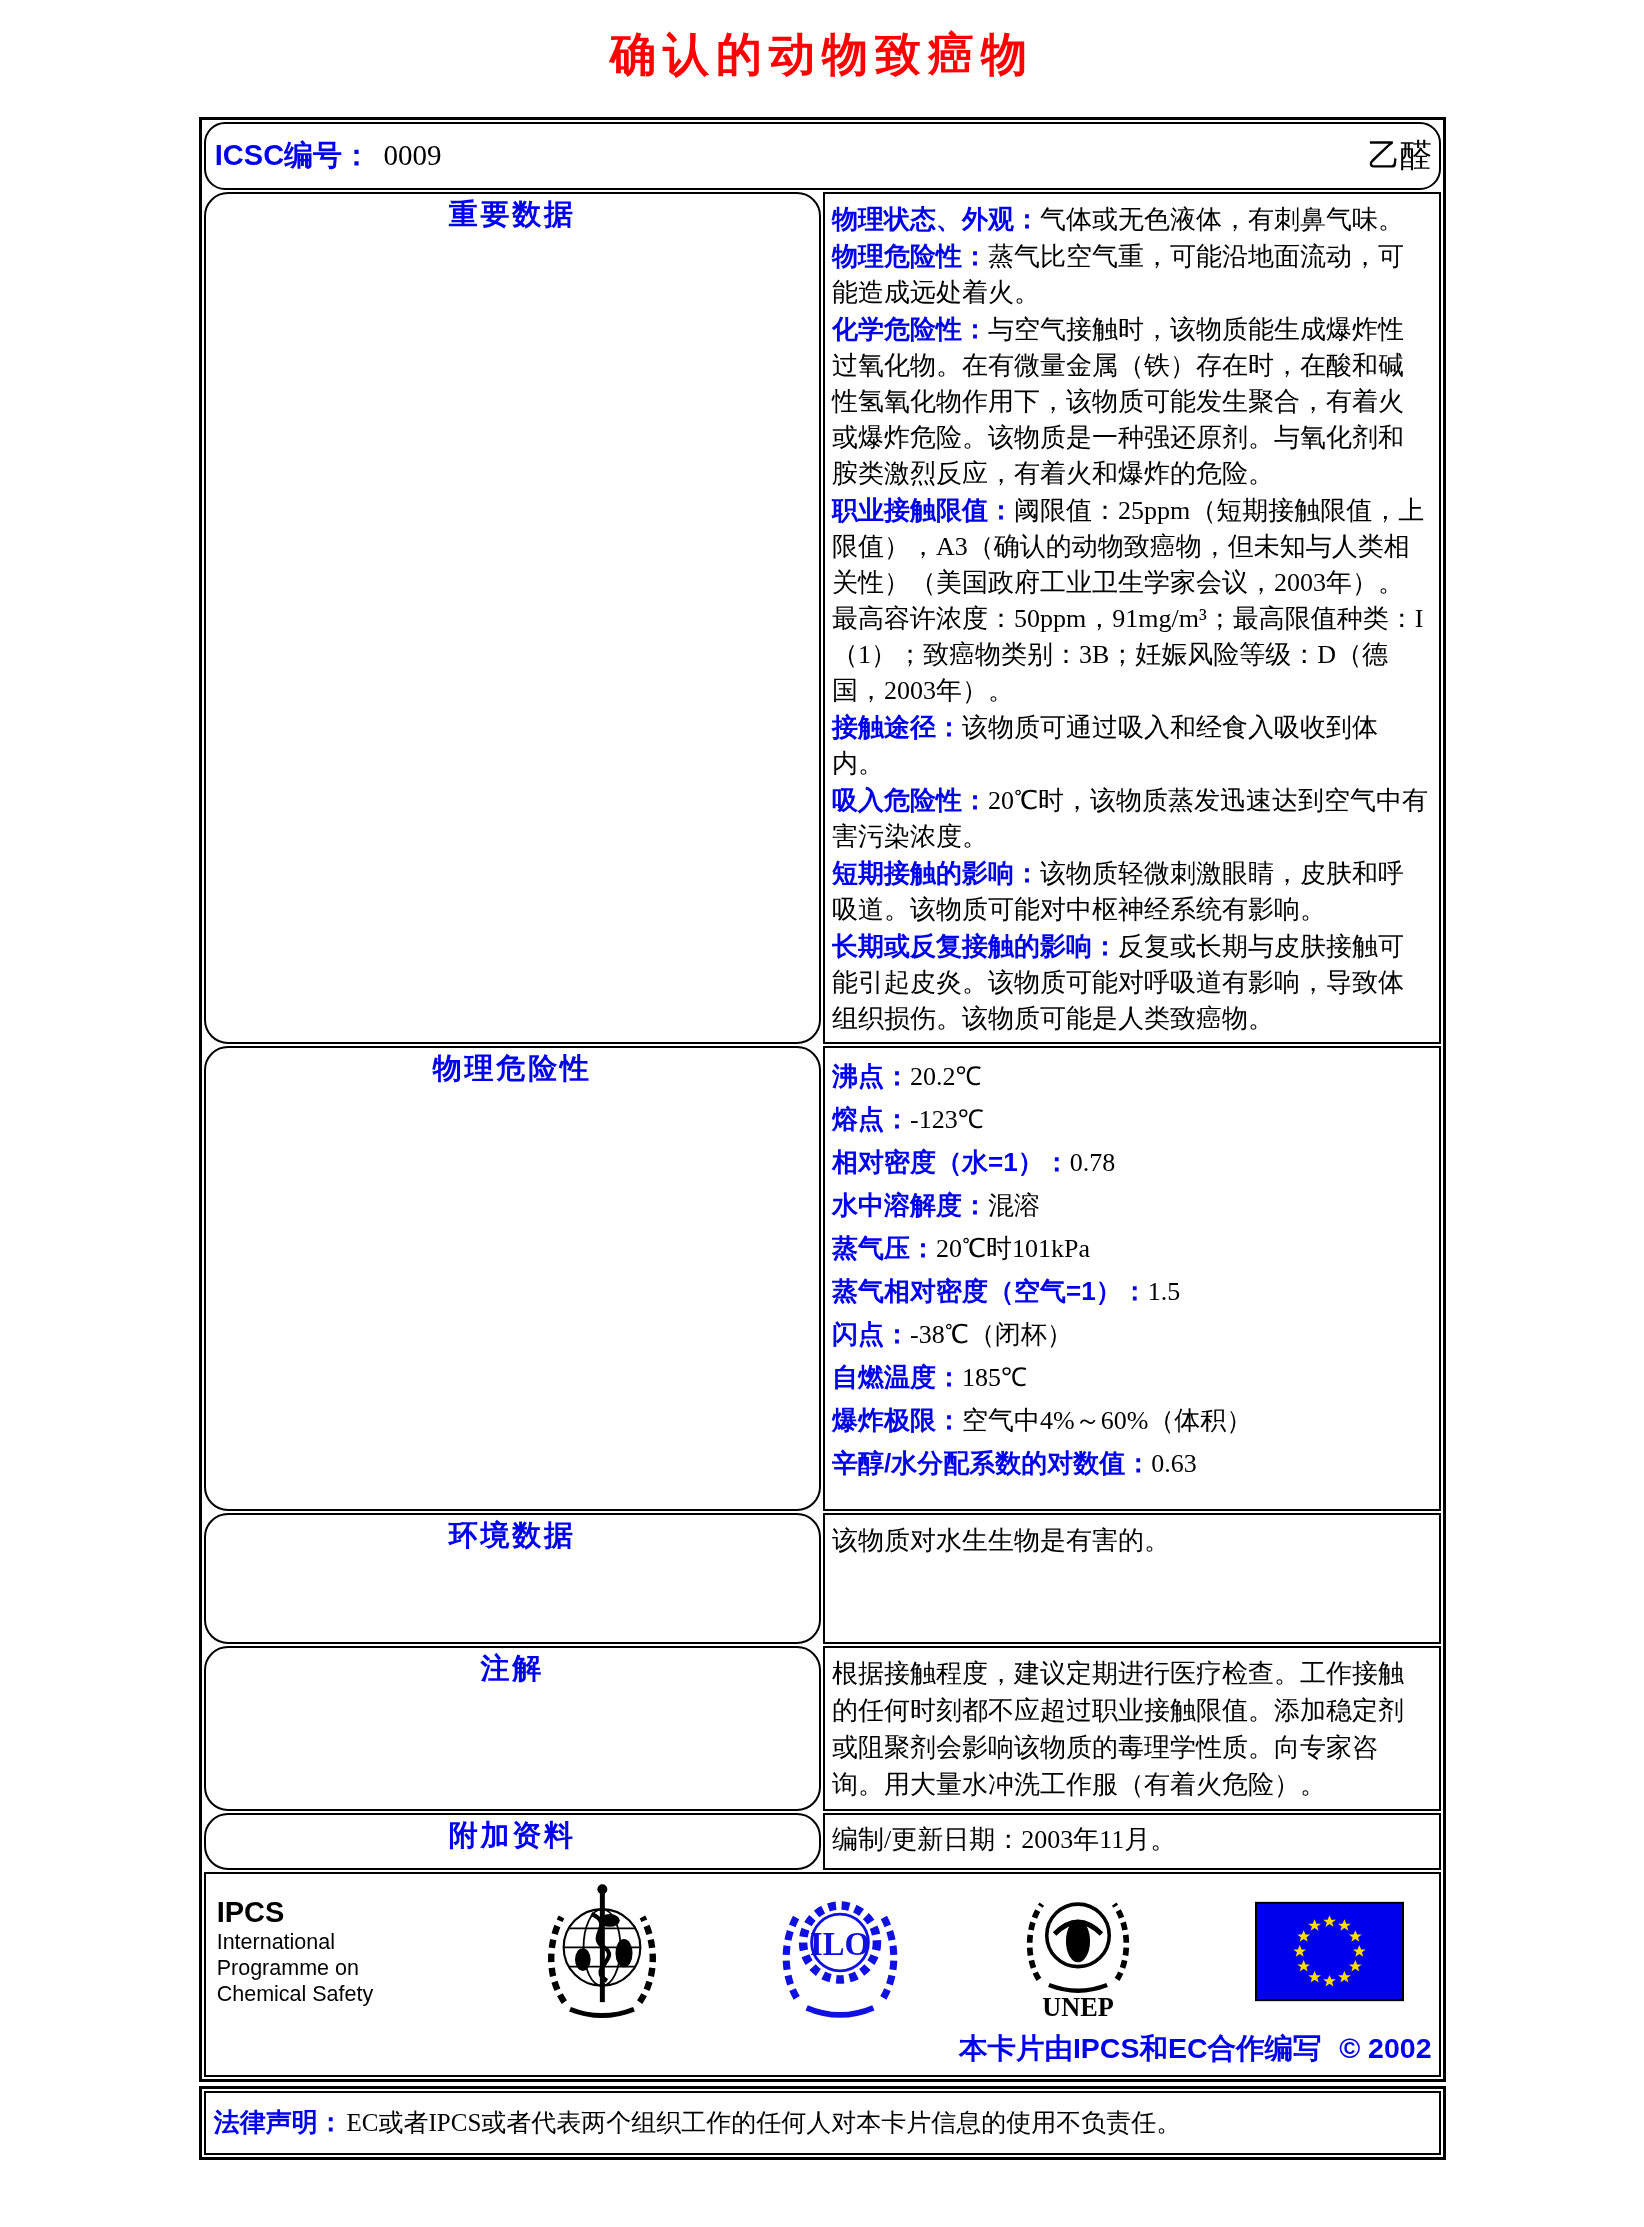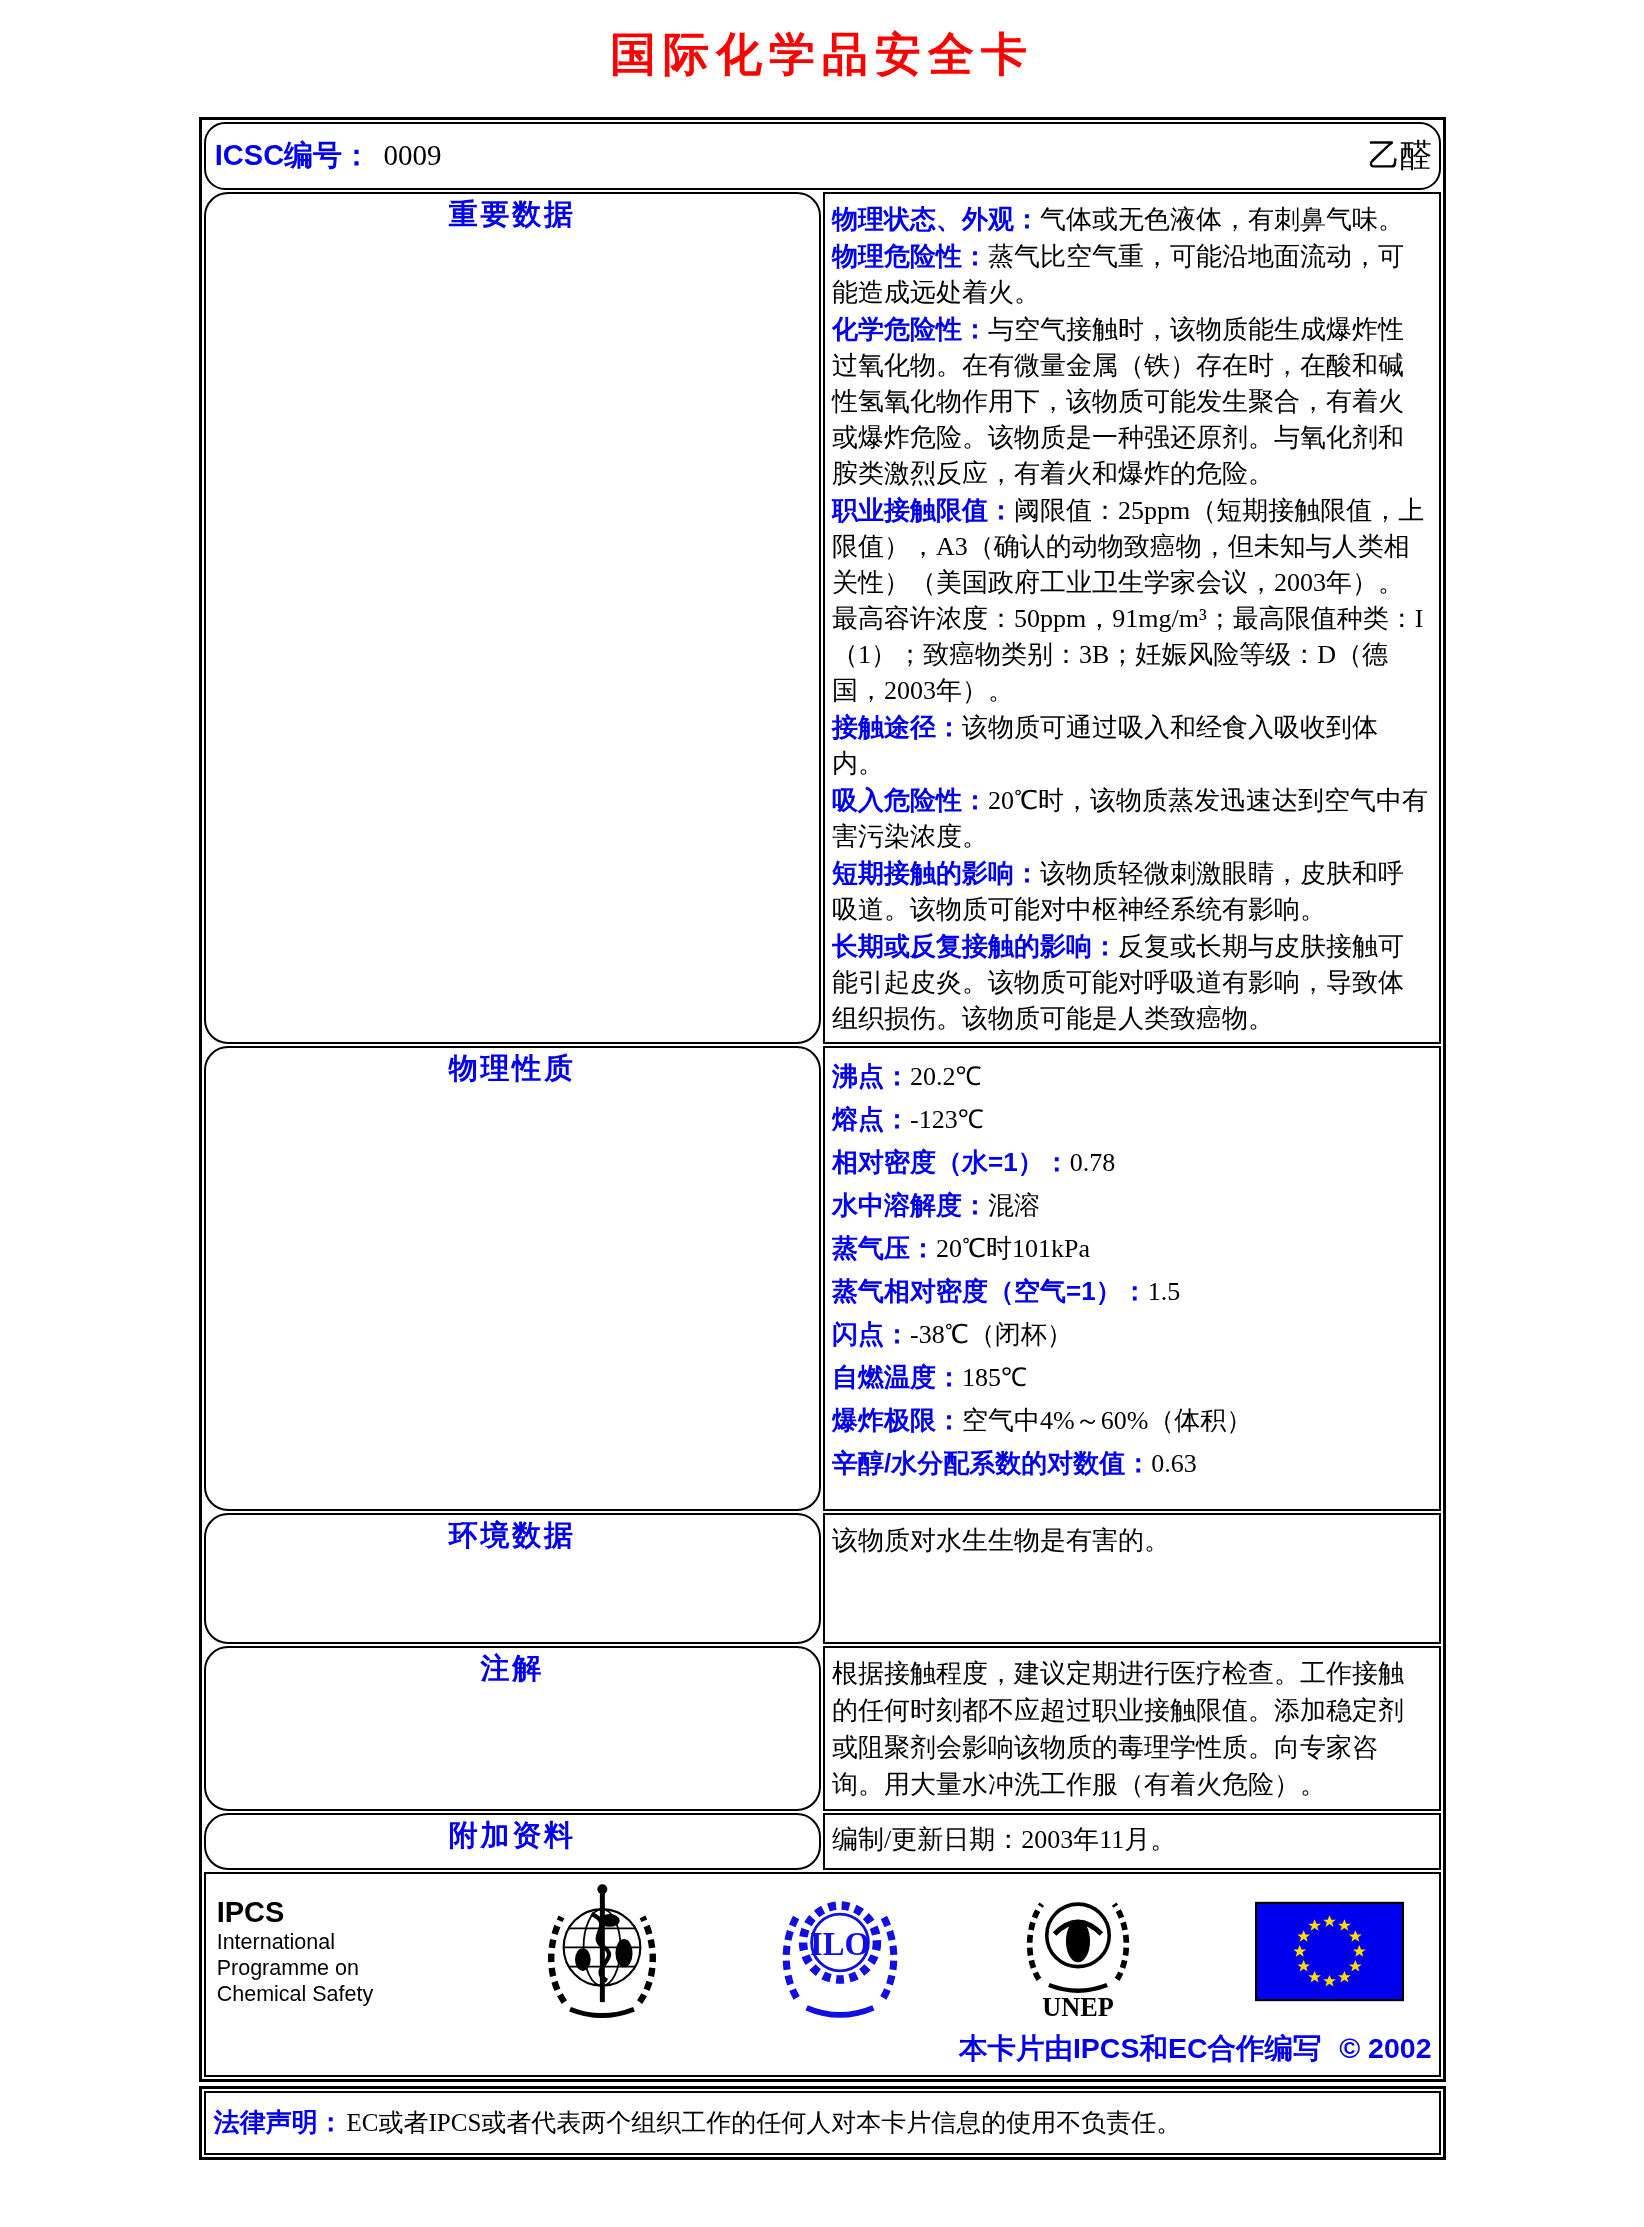--- a/index.html
+++ b/index.html
@@ -57,21 +57,21 @@
     border-collapse:separate; border-spacing:2.8px;
     border:3.5px solid #000; background:#fff;
   }
   table.legal-table td { border:2.1px solid #000; height:54px; vertical-align:middle; padding:2.8px 8.3px; }
   .legal-label { font-family:"Liberation Sans", sans-serif; font-weight:bold; color:#0000ee; font-size:26px; }
   .legal-text { font-size:25px; color:#000; }
 </style>
 </head>
 <body>
 
-<h1 class="page-title">国际化学品安全卡</h1>
+<h1 class="page-title">确认的动物致癌物</h1>
 
 <table class="card">
 
   <tbody>
       <tr>
     <td colspan="2" class="hdr-cell">
       <div class="hdr-flex">
         <div class="hdr-left">
           <span class="icsc-label">ICSC编号：</span>
           <span class="icsc-num">0009</span>
@@ -89,21 +89,21 @@
       <div class="para"><span class="k">化学危险性：</span><span>与空气接触时，该物质能生成爆炸性过氧化物。在有微量金属（铁）存在时，在酸和碱性氢氧化物作用下，该物质可能发生聚合，有着火或爆炸危险。该物质是一种强还原剂。与氧化剂和胺类激烈反应，有着火和爆炸的危险。</span></div>
       <div class="para"><span class="k">职业接触限值：</span><span>阈限值：25ppm（短期接触限值，上限值），A3（确认的动物致癌物，但未知与人类相关性）（美国政府工业卫生学家会议，2003年）。最高容许浓度：50ppm，91mg/m³；最高限值种类：I（1）；致癌物类别：3B；妊娠风险等级：D（德国，2003年）。</span></div>
       <div class="para"><span class="k">接触途径：</span><span>该物质可通过吸入和经食入吸收到体内。</span></div>
       <div class="para"><span class="k">吸入危险性：</span><span>20℃时，该物质蒸发迅速达到空气中有害污染浓度。</span></div>
       <div class="para"><span class="k">短期接触的影响：</span><span>该物质轻微刺激眼睛，皮肤和呼吸道。该物质可能对中枢神经系统有影响。</span></div>
       <div class="para"><span class="k">长期或反复接触的影响：</span><span>反复或长期与皮肤接触可能引起皮炎。该物质可能对呼吸道有影响，导致体组织损伤。该物质可能是人类致癌物。</span></div>
     </td>
   </tr>
 
   <tr>
-    <td class="row-label">物理性质</td>
+    <td class="row-label">物理危险性</td>
     <td class="content sec-physical">
       <div class="line"><span class="k">沸点：</span><span>20.2℃</span></div>
       <div class="line"><span class="k">熔点：</span><span>-123℃</span></div>
       <div class="line"><span class="k">相对密度（水=1）：</span><span>0.78</span></div>
       <div class="line"><span class="k">水中溶解度：</span><span>混溶</span></div>
       <div class="line"><span class="k">蒸气压：</span><span>20℃时101kPa</span></div>
       <div class="line"><span class="k">蒸气相对密度（空气=1）：</span><span>1.5</span></div>
       <div class="line"><span class="k">闪点：</span><span>-38℃（闭杯）</span></div>
       <div class="line"><span class="k">自燃温度：</span><span>185℃</span></div>
       <div class="line"><span class="k">爆炸极限：</span><span>空气中4%～60%（体积）</span></div>

